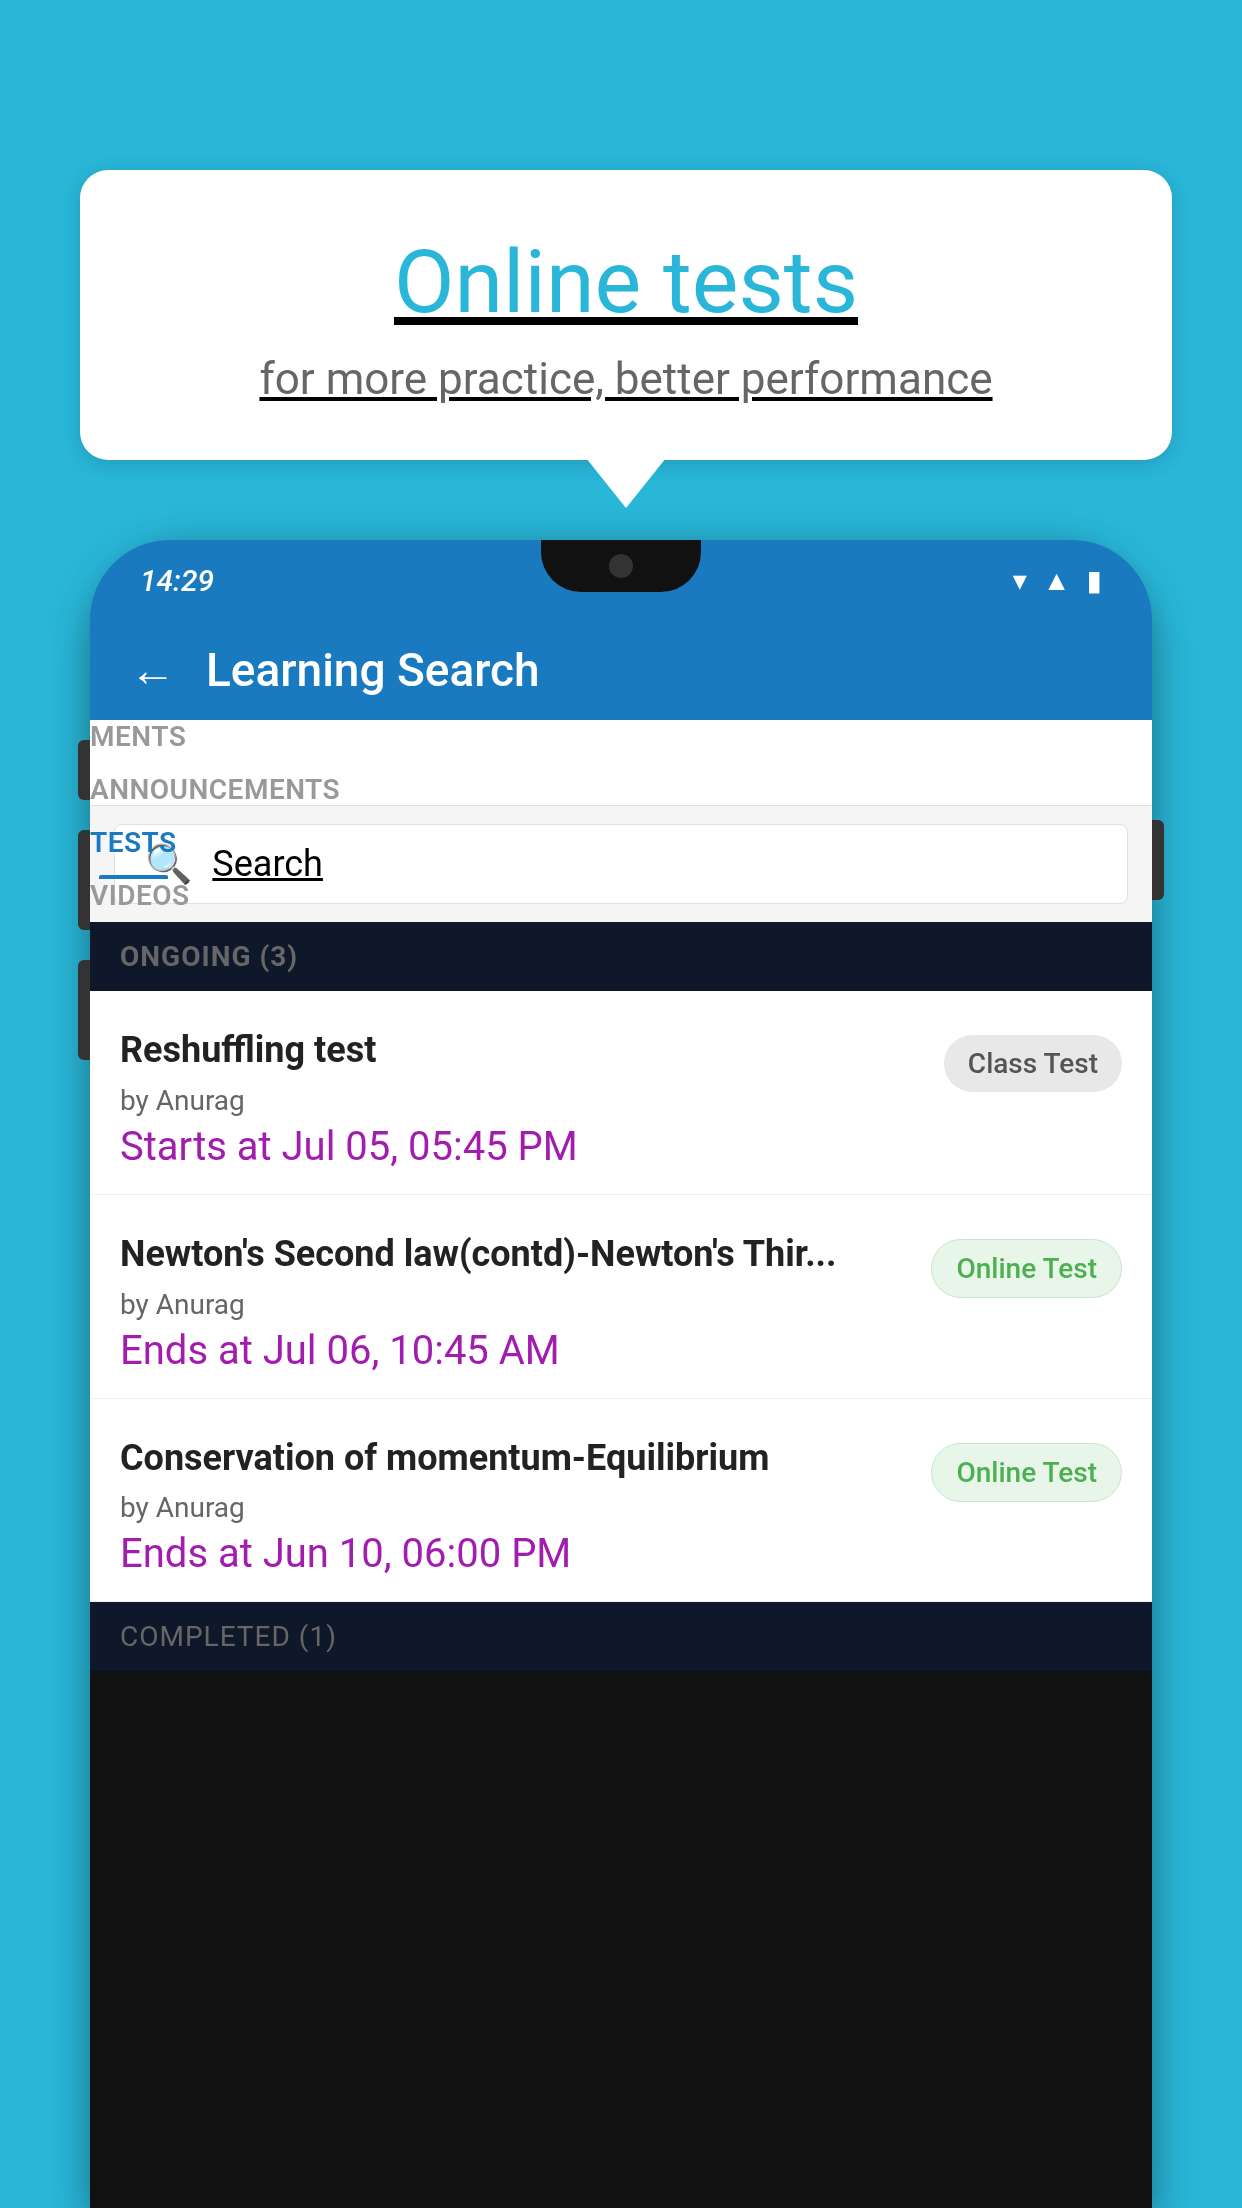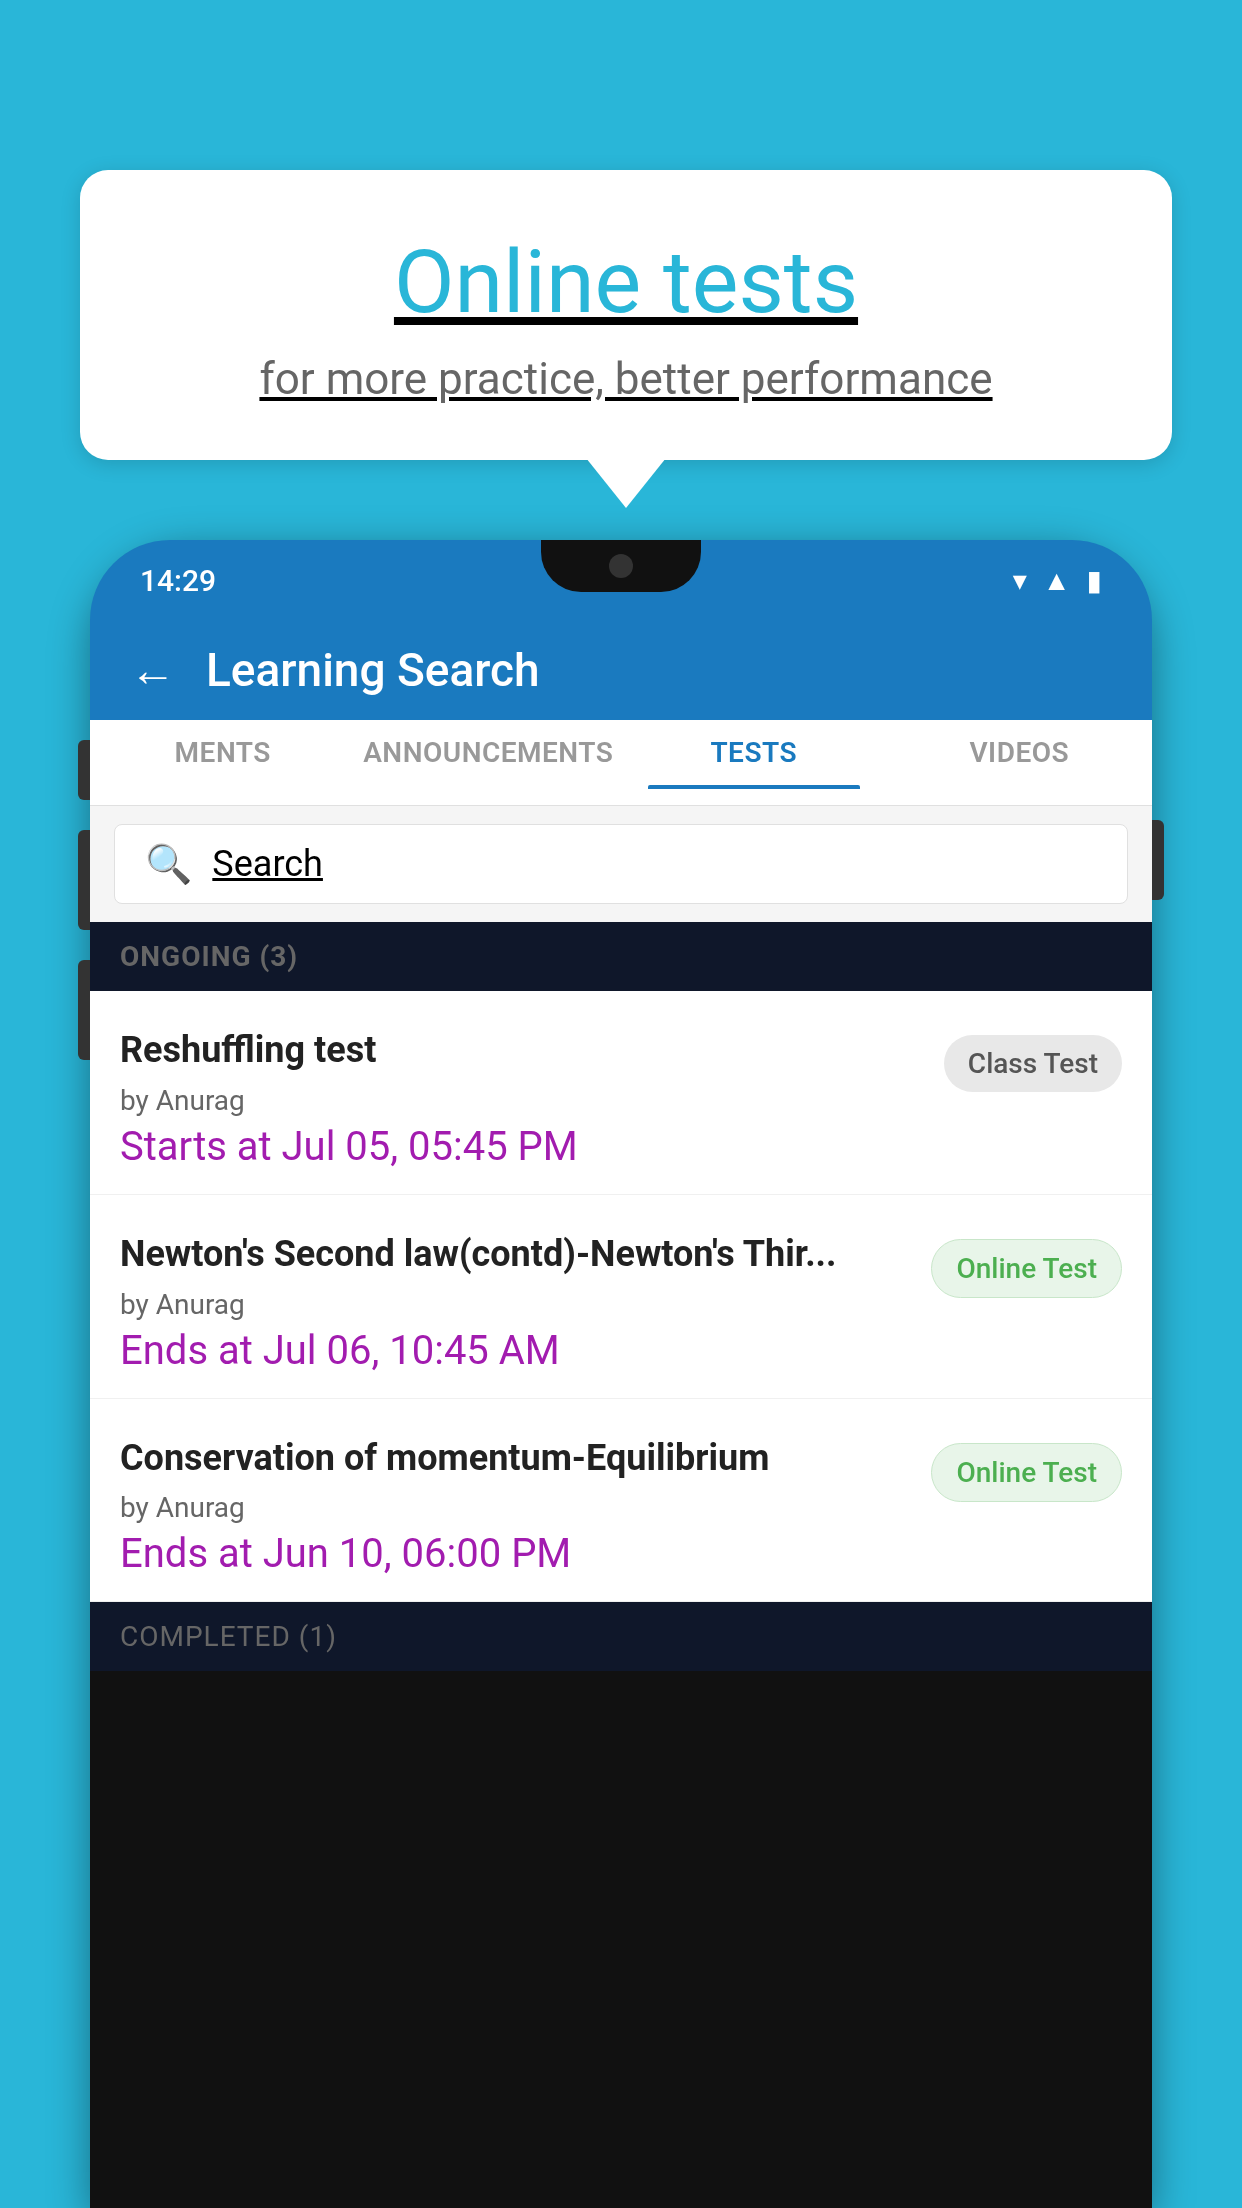--- a/index.html
+++ b/index.html
@@ -70,20 +70,21 @@
       display: flex;
       align-items: center;
       justify-content: space-between;
       padding: 0 50px;
       position: relative;
     }
     .status-time {
       color: white;
       font-size: 30px;
       font-weight: 500;
+      font-style: italic;
     }
     .status-icons {
       display: flex;
       align-items: center;
       gap: 16px;
     }
     .status-icon {
       color: white;
       font-size: 28px;
     }
@@ -136,21 +137,22 @@
       flex: 1;
       overflow: hidden;
     }
 
     
     .tabs-bar {
       display: flex;
       background: white;
       border-bottom: 1px solid #e0e0e0;
       height: 86px;
-      align-items: center;
+      align-items: flex-start;
+      flex-direction: column;
     }
     .tab-item {
       flex: 1;
       text-align: center;
       padding-bottom: 20px;
       font-size: 28px;
       font-weight: 600;
       color: #999;
       letter-spacing: 0.5px;
       cursor: pointer;

